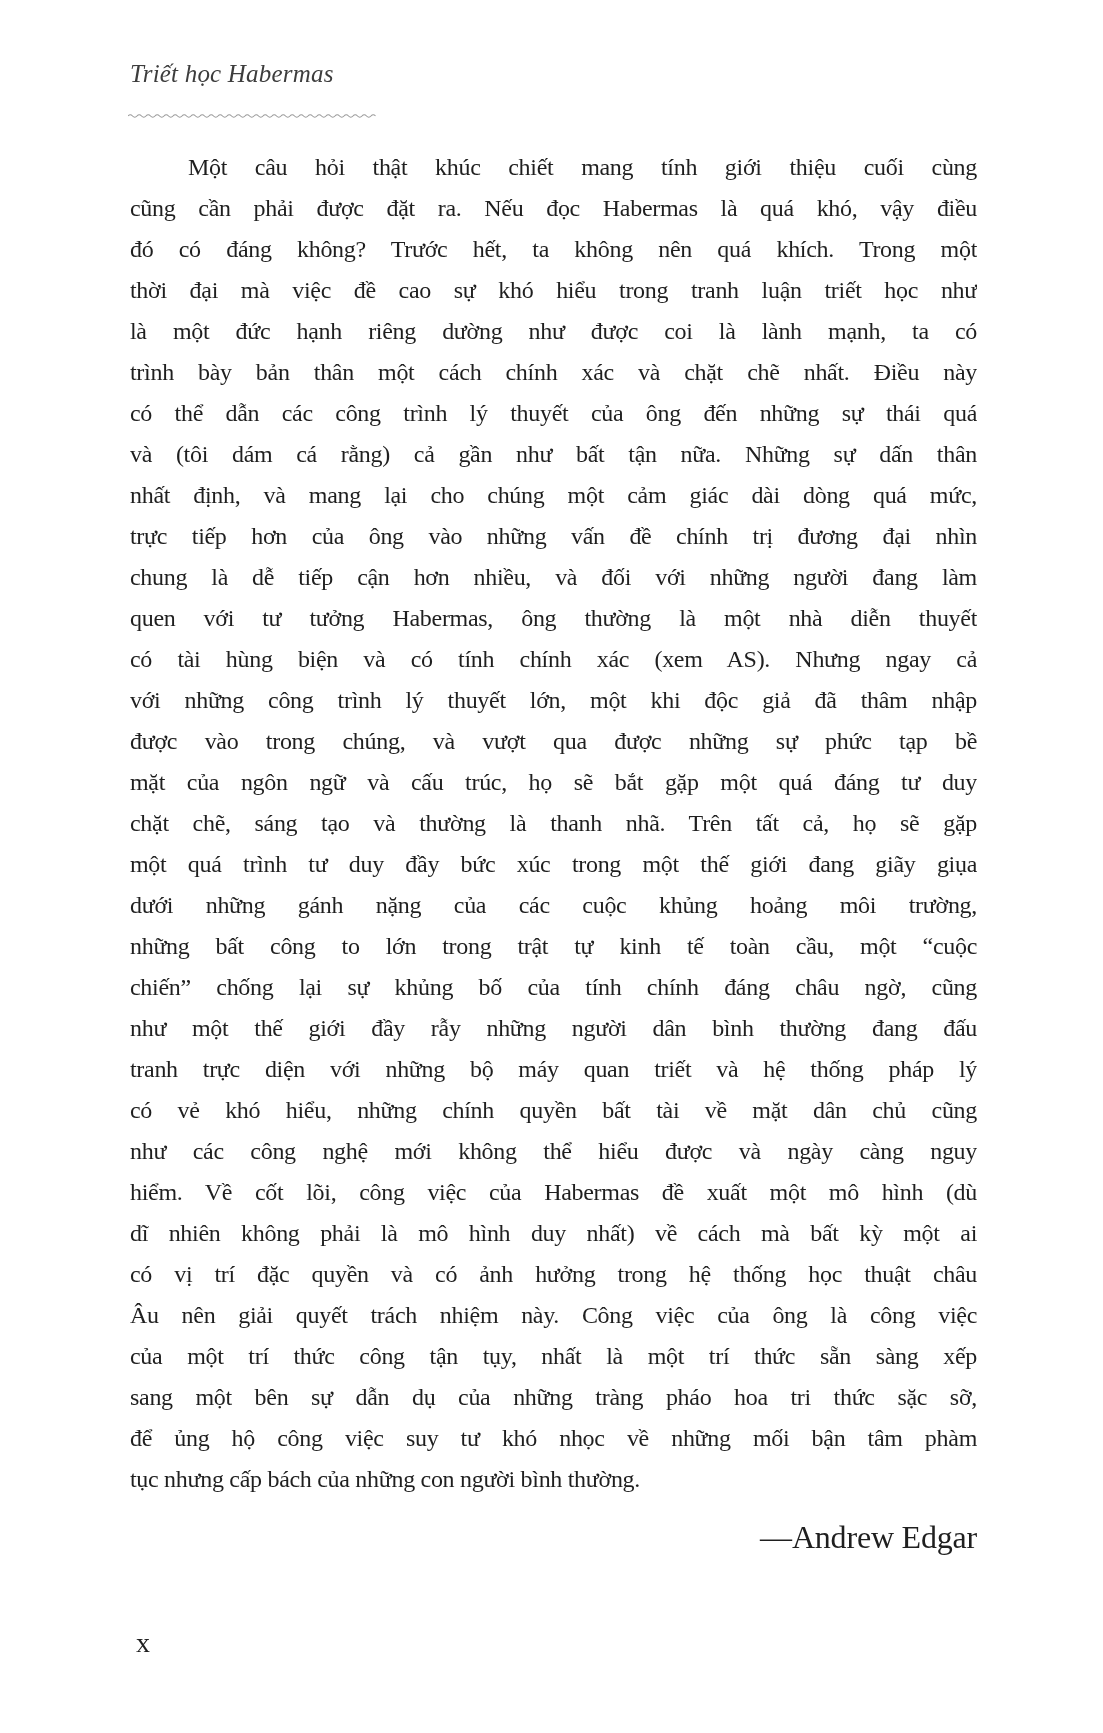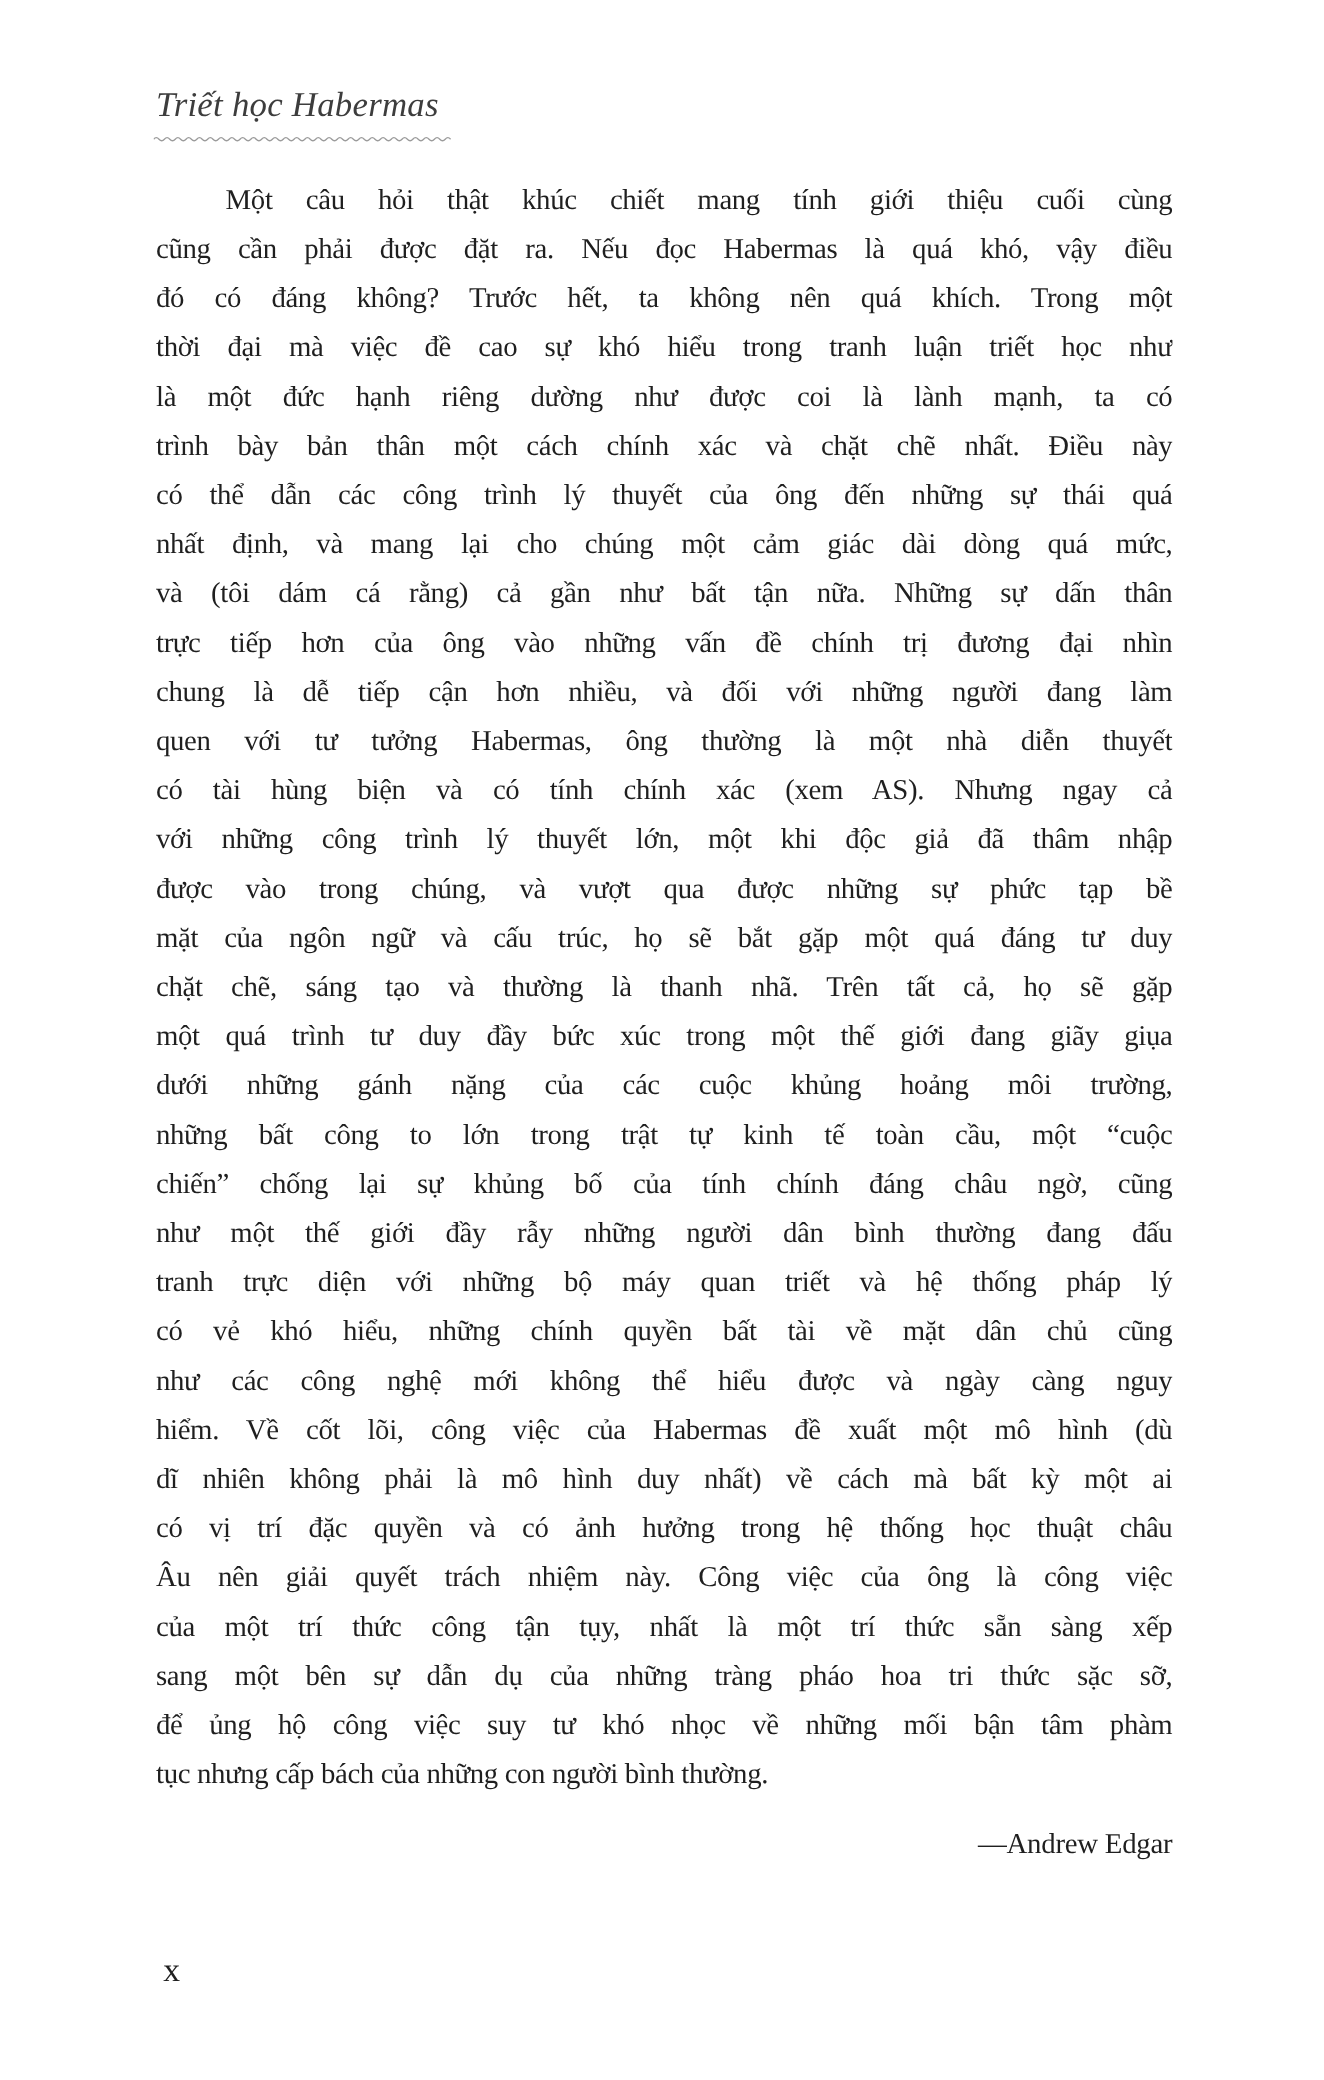--- a/index.html
+++ b/index.html
@@ -15,23 +15,23 @@
     width: 1103px;
     height: 1733px;
     background: var(--bg);
     overflow: hidden;
     font-family: "Liberation Serif", "DejaVu Serif", serif;
     color: var(--text);
   }
   .running-header {
     position: absolute;
     left: 130px;
-    top: 70px;
+    top: 56px;
     font-style: italic;
-    font-size: 29px;
+    font-size: 25px;
     line-height: 36px;
     color: var(--header);
     letter-spacing: 0.2px;
   }
   .header-underline {
     position: absolute;
     left: 128px;
     top: 112px;
     width: 248px;
     height: 8px;
@@ -51,21 +51,21 @@
     text-align-last: justify;
     white-space: normal;
     overflow: hidden;
   }
   .body-line:first-child { text-indent: 58px; }
   .body-line:last-child { text-align-last: left; }
   .attribution {
     margin-top: 17px;
     height: 41px;
     line-height: 41px;
-    font-size: 24px;
+    font-size: 32px;
     text-align: right;
     letter-spacing: -0.2px;
   }
   .page-number {
     position: absolute;
     left: 136px;
     top: 1626px;
     font-size: 28px;
     line-height: 34px;
     color: var(--text);
@@ -84,22 +84,22 @@
 
   <div class="body-block">
     <div>
         <div class="body-line">Một câu hỏi thật khúc chiết mang tính giới thiệu cuối cùng</div>
         <div class="body-line">cũng cần phải được đặt ra. Nếu đọc Habermas là quá khó, vậy điều</div>
         <div class="body-line">đó có đáng không? Trước hết, ta không nên quá khích. Trong một</div>
         <div class="body-line">thời đại mà việc đề cao sự khó hiểu trong tranh luận triết học như</div>
         <div class="body-line">là một đức hạnh riêng dường như được coi là lành mạnh, ta có</div>
         <div class="body-line">trình bày bản thân một cách chính xác và chặt chẽ nhất. Điều này</div>
         <div class="body-line">có thể dẫn các công trình lý thuyết của ông đến những sự thái quá</div>
+        <div class="body-line">và (tôi dám cá rằng) cả gần như bất tận nữa. Những sự dấn thân</div>
         <div class="body-line">nhất định, và mang lại cho chúng một cảm giác dài dòng quá mức,</div>
-        <div class="body-line">và (tôi dám cá rằng) cả gần như bất tận nữa. Những sự dấn thân</div>
         <div class="body-line">trực tiếp hơn của ông vào những vấn đề chính trị đương đại nhìn</div>
         <div class="body-line">chung là dễ tiếp cận hơn nhiều, và đối với những người đang làm</div>
         <div class="body-line">quen với tư tưởng Habermas, ông thường là một nhà diễn thuyết</div>
         <div class="body-line">có tài hùng biện và có tính chính xác (xem AS). Nhưng ngay cả</div>
         <div class="body-line">với những công trình lý thuyết lớn, một khi độc giả đã thâm nhập</div>
         <div class="body-line">được vào trong chúng, và vượt qua được những sự phức tạp bề</div>
         <div class="body-line">mặt của ngôn ngữ và cấu trúc, họ sẽ bắt gặp một quá đáng tư duy</div>
         <div class="body-line">chặt chẽ, sáng tạo và thường là thanh nhã. Trên tất cả, họ sẽ gặp</div>
         <div class="body-line">một quá trình tư duy đầy bức xúc trong một thế giới đang giãy giụa</div>
         <div class="body-line">dưới những gánh nặng của các cuộc khủng hoảng môi trường,</div>

